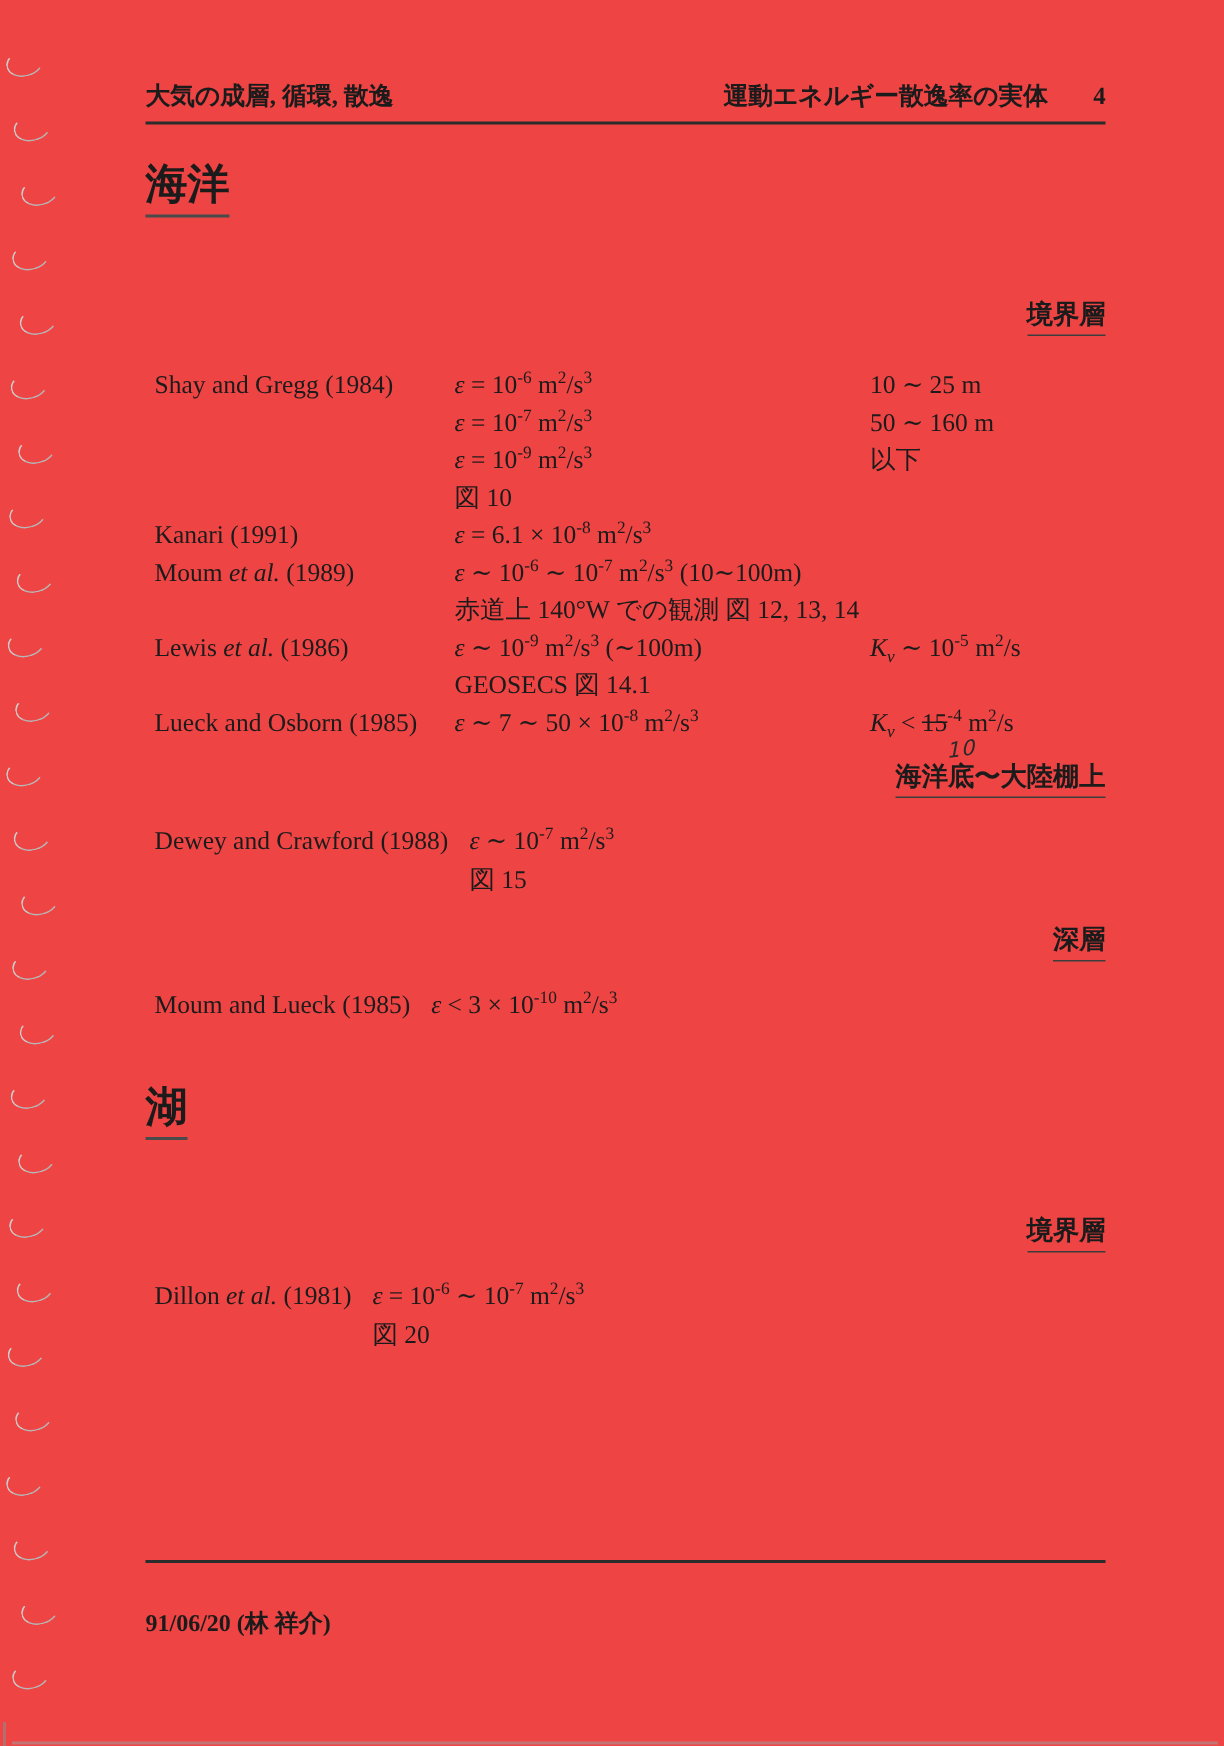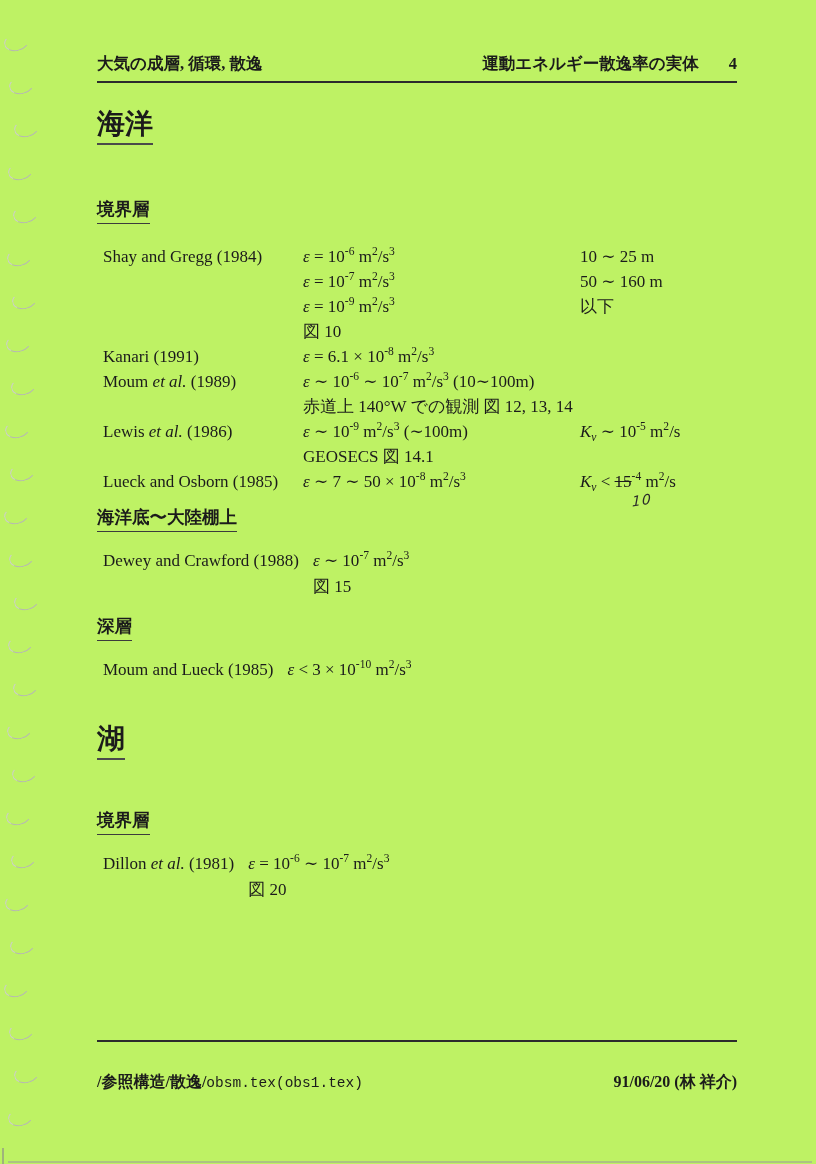--- a/index.html
+++ b/index.html
@@ -1,20 +1,20 @@
 <!DOCTYPE html>
 <html><head>
 <meta charset="utf-8">
 <style>
   html, body { margin: 0; padding: 0; background: #ffffff; }
   .page {
     position: relative;
     width: 816px;
     height: 1164px;
-    background: #bef264;
+    background: #ef4444;
     font-family: "Liberation Serif", "DejaVu Serif", serif;
     color: #1b1b1b;
     overflow: hidden;
   }
   .content {
     position: absolute;
     left: 97px;
     top: 0;
     width: 640px;
   }
@@ -33,21 +33,21 @@
   
   .sec-title-wrap { margin-top: 25px; }
   .sec-title {
     display: inline-block;
     font-size: 28px;
     font-weight: bold;
     border-bottom: 2.2px solid #4a4a4a;
     padding-bottom: 3px;
     line-height: 1.15;
   }
-  .sub-title-wrap { margin-top: 52px; }
+  .sub-title-wrap { margin-top: 52px; text-align: right; }
   .sub-title {
     display: inline-block;
     font-size: 17.5px;
     font-weight: bold;
     border-bottom: 1.6px solid #3c3c3c;
     padding-bottom: 2px;
   }
   
   .obs-table {
     display: grid;
@@ -265,22 +265,19 @@
     <div class="entry mt-entry">
       <div>Dillon <i>et al.</i> (1981)</div>
       <div><i>ε</i> = 10<sup>-6</sup> ∼ 10<sup>-7</sup> m<sup>2</sup>/s<sup>3</sup></div>
       <div></div>
       <div>図 20</div>
     </div>
 
   </div>
 
   <div class="footer">
-    <span>
-      <span class="footer-path-prefix">/参照構造/散逸/</span><span class="footer-path-file">obsm.tex(obs1.tex)</span>
-    </span>
     <span class="footer-date">91/06/20 (林 祥介)</span>
   </div>
 
   <div class="scan-bottom-edge"></div>
   <div class="scan-left-tick"></div>
 
 </div>
 
 </body></html>

